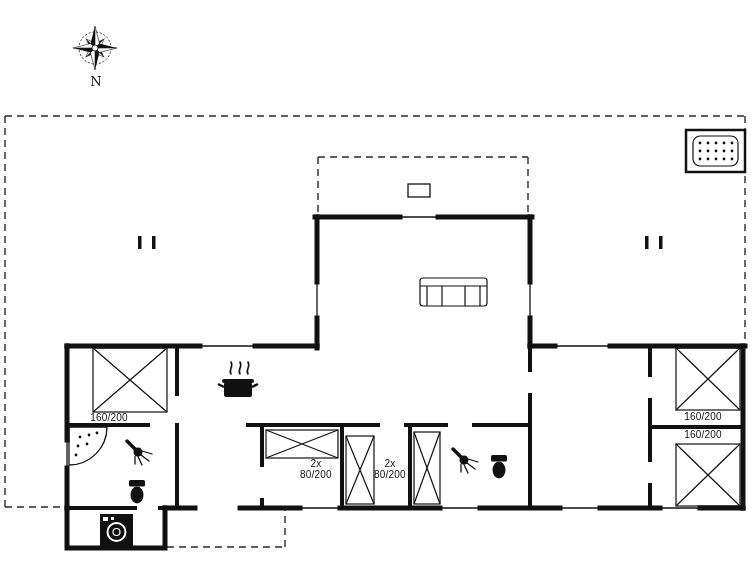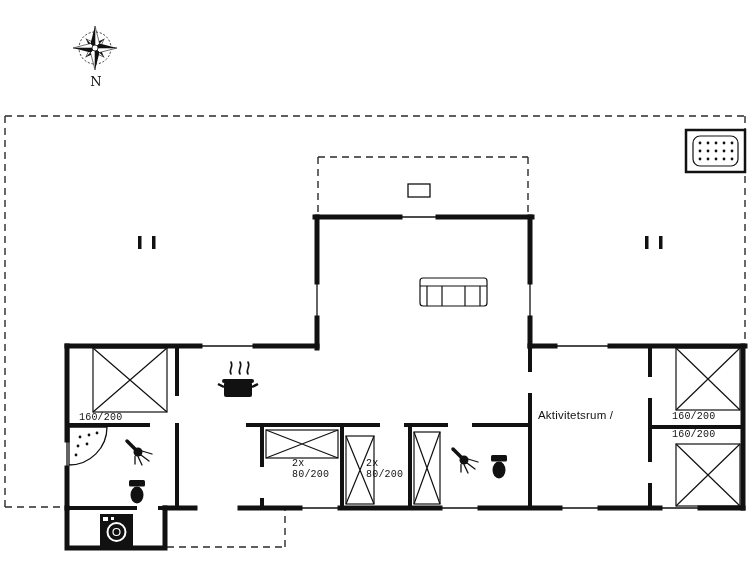--- a/index.html
+++ b/index.html
@@ -1,20 +1,20 @@
 <!DOCTYPE html>
 <html><head>
 <meta charset="utf-8">
 <style>
   html,body{margin:0;padding:0;background:#ffffff;}
   #plan{position:relative;width:755px;height:566px;background:#ffffff;overflow:hidden;
         font-family:"Liberation Sans", sans-serif;color:#111;}
   #plan svg{position:absolute;left:0;top:0;}
   .lbl{position:absolute;font-size:10px;color:#111;letter-spacing:0.2px;}
-  .lbl.center{text-align:left;font-family:Liberation Mono, monospace;}
+  .lbl.center{text-align:center;}
   #label-n{left:88px;top:74px;width:16px;text-align:center;
            font-family:"DejaVu Serif", serif;font-size:13px;}
   #label-bed-left{left:79px;top:412px;width:60px;}
   #label-bed-right-top{left:672px;top:411px;width:62px;}
   #label-bed-right-bottom{left:672px;top:429px;width:62px;}
   #label-bunk-a{left:292px;top:458px;width:48px;line-height:11px;}
   #label-bunk-b{left:366px;top:458px;width:48px;line-height:11px;}
   #label-activity{left:538px;top:407px;width:130px;font-size:11.5px;line-height:16px;}
 </style>
 </head>
@@ -234,16 +234,15 @@
     <div>2x</div>
     <div>80/200</div>
   </div>
 
   <div id="label-bunk-b" class="lbl center">
     <div>2x</div>
     <div>80/200</div>
   </div>
 
   <div id="label-activity" class="lbl">
-    <div>Aktivitetsrum /</div>
   </div>
 
 </div>
 
 </body></html>

